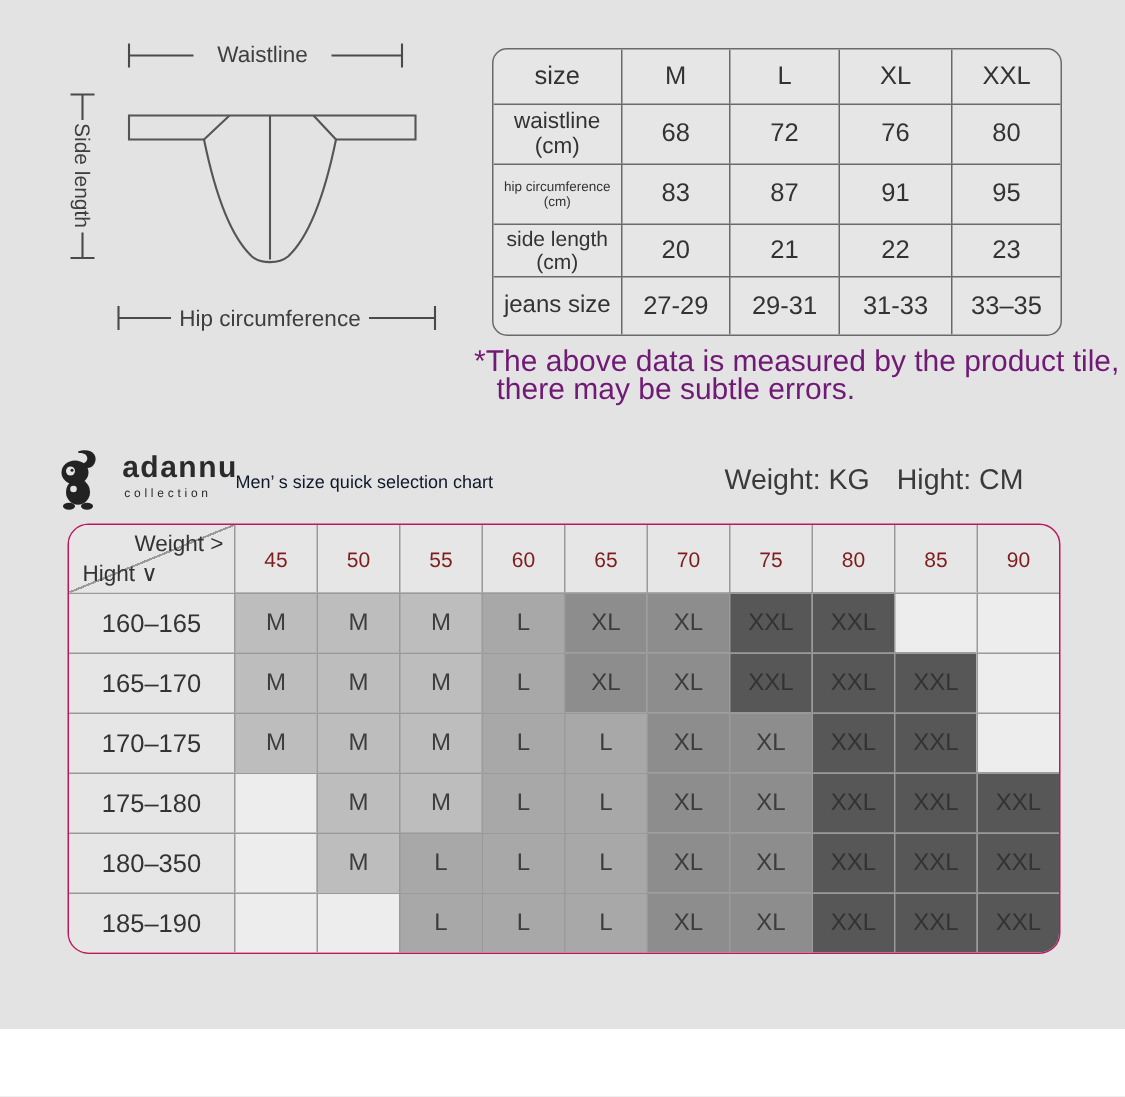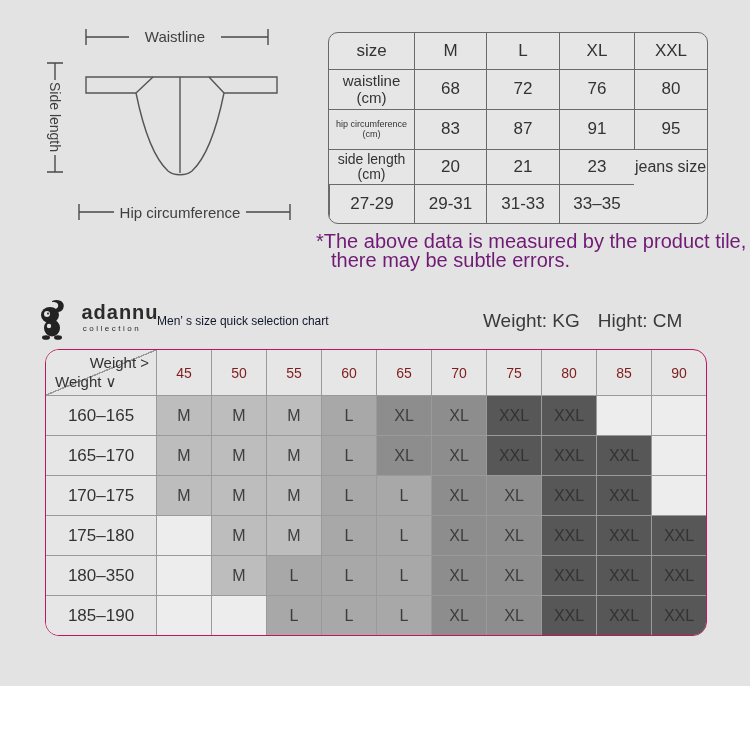--- a/index.html
+++ b/index.html
@@ -120,20 +120,21 @@
       <div class="st-cell">83</div>
       <div class="st-cell">87</div>
       <div class="st-cell">91</div>
       <div class="st-cell">95</div>
       <div class="st-cell c0 st-lab-sm">
         <div>side length</div>
         <div>(cm)</div>
       </div>
       <div class="st-cell">20</div>
       <div class="st-cell">21</div>
+      <div class="st-cell">22</div>
       <div class="st-cell">23</div>
       <div class="st-cell c0 st-lab-lg">
         <div>jeans size</div>
       </div>
       <div class="st-cell">27-29</div>
       <div class="st-cell">29-31</div>
       <div class="st-cell">31-33</div>
       <div class="st-cell">33–35</div>
     </div>
 
@@ -156,21 +157,21 @@
   </div>
   <div class="main-title">Men’ s size quick selection chart</div>
   <div class="units">
     <span>Weight: KG</span>
     <span>Hight: CM</span>
   </div>
 
   <div class="matrix">
       <div class="mx-cell mx-corner c0 r0">
         <div class="ct">Weight &gt;</div>
-        <div class="cb">Weight ∨</div>
+        <div class="cb">Hight ∨</div>
       </div>
       <div class="mx-cell mx-head r0">45</div>
       <div class="mx-cell mx-head r0">50</div>
       <div class="mx-cell mx-head r0">55</div>
       <div class="mx-cell mx-head r0">60</div>
       <div class="mx-cell mx-head r0">65</div>
       <div class="mx-cell mx-head r0">70</div>
       <div class="mx-cell mx-head r0">75</div>
       <div class="mx-cell mx-head r0">80</div>
       <div class="mx-cell mx-head r0">85</div>

